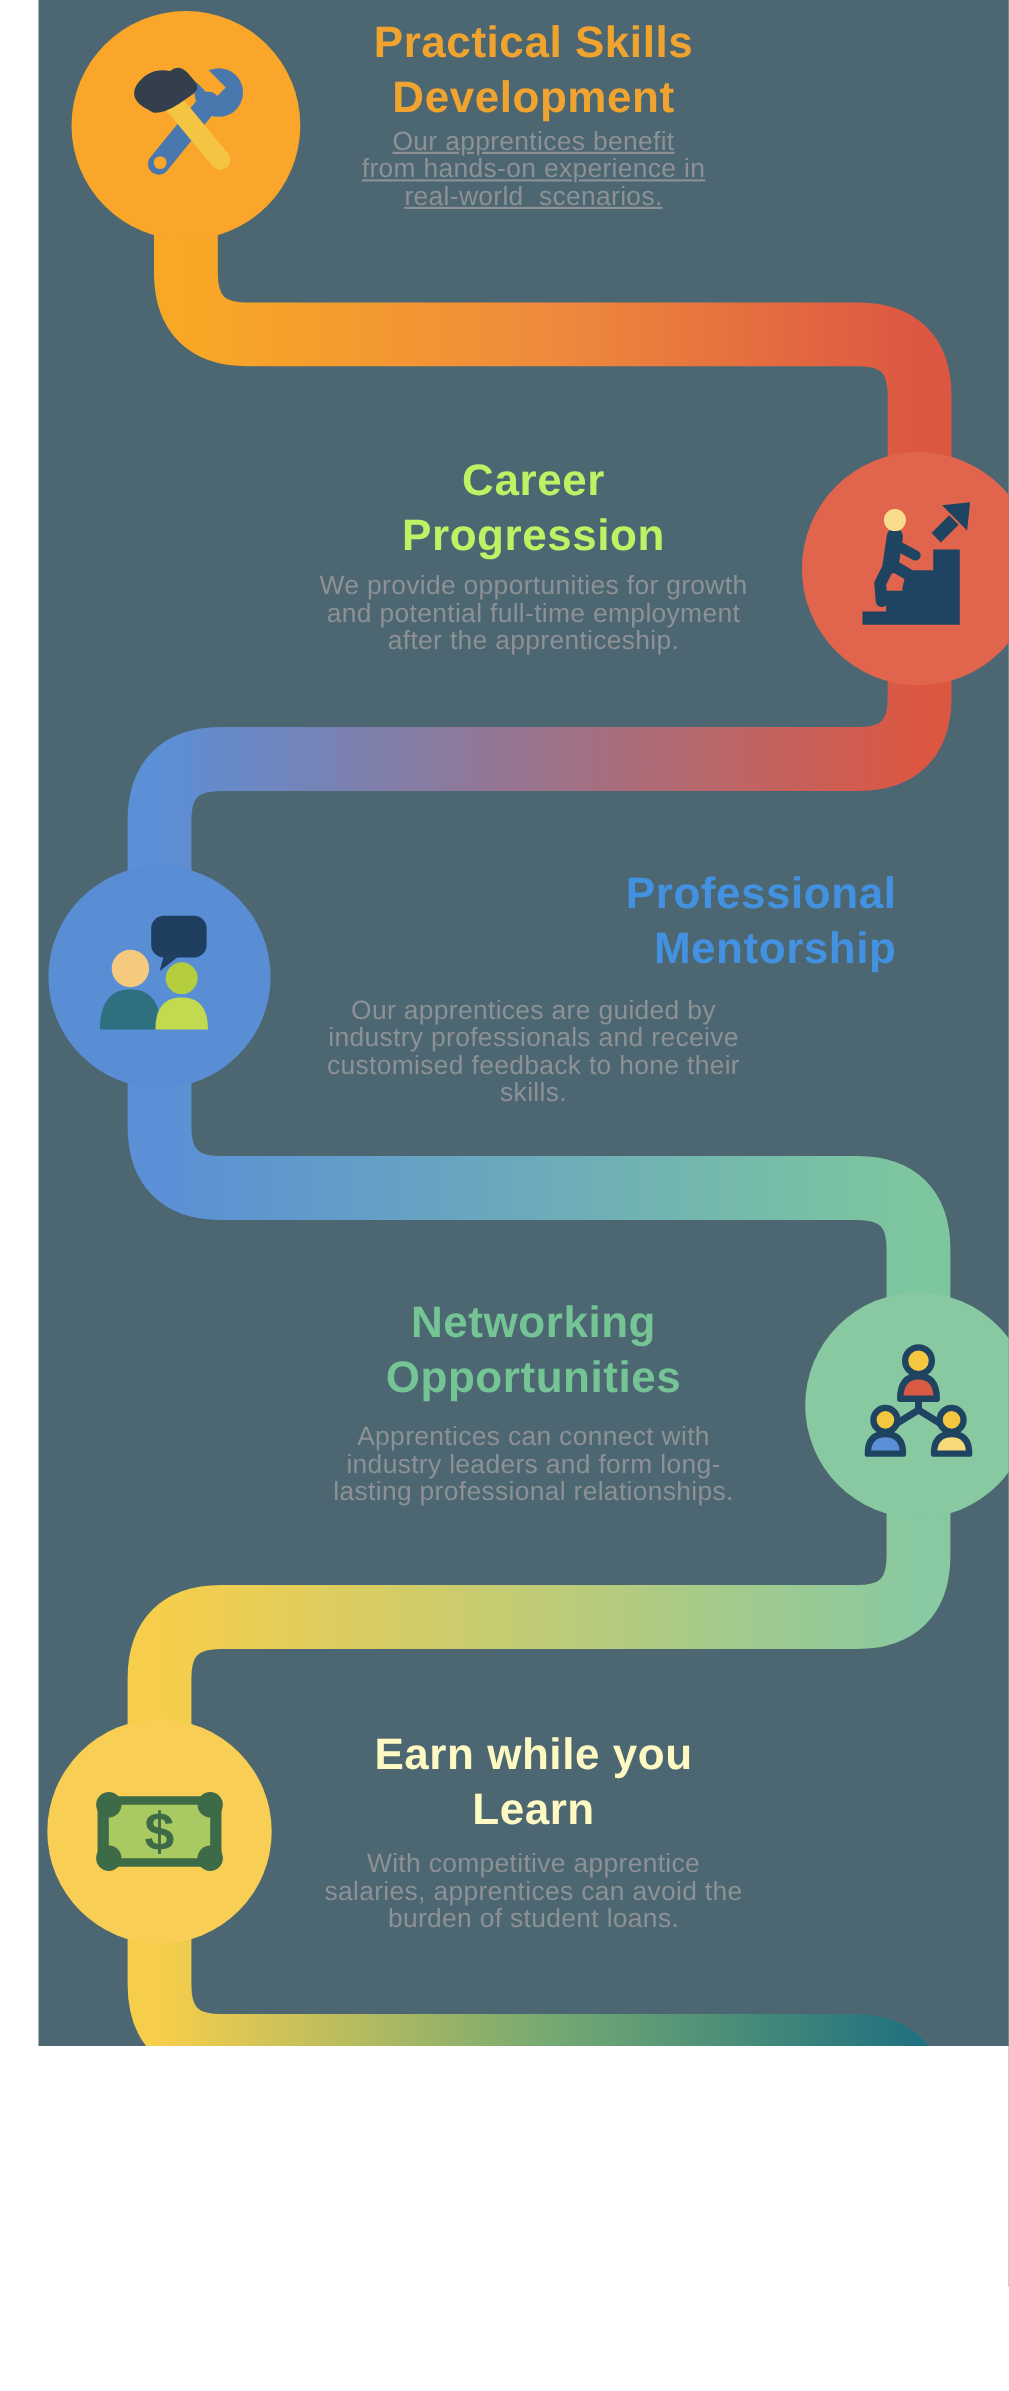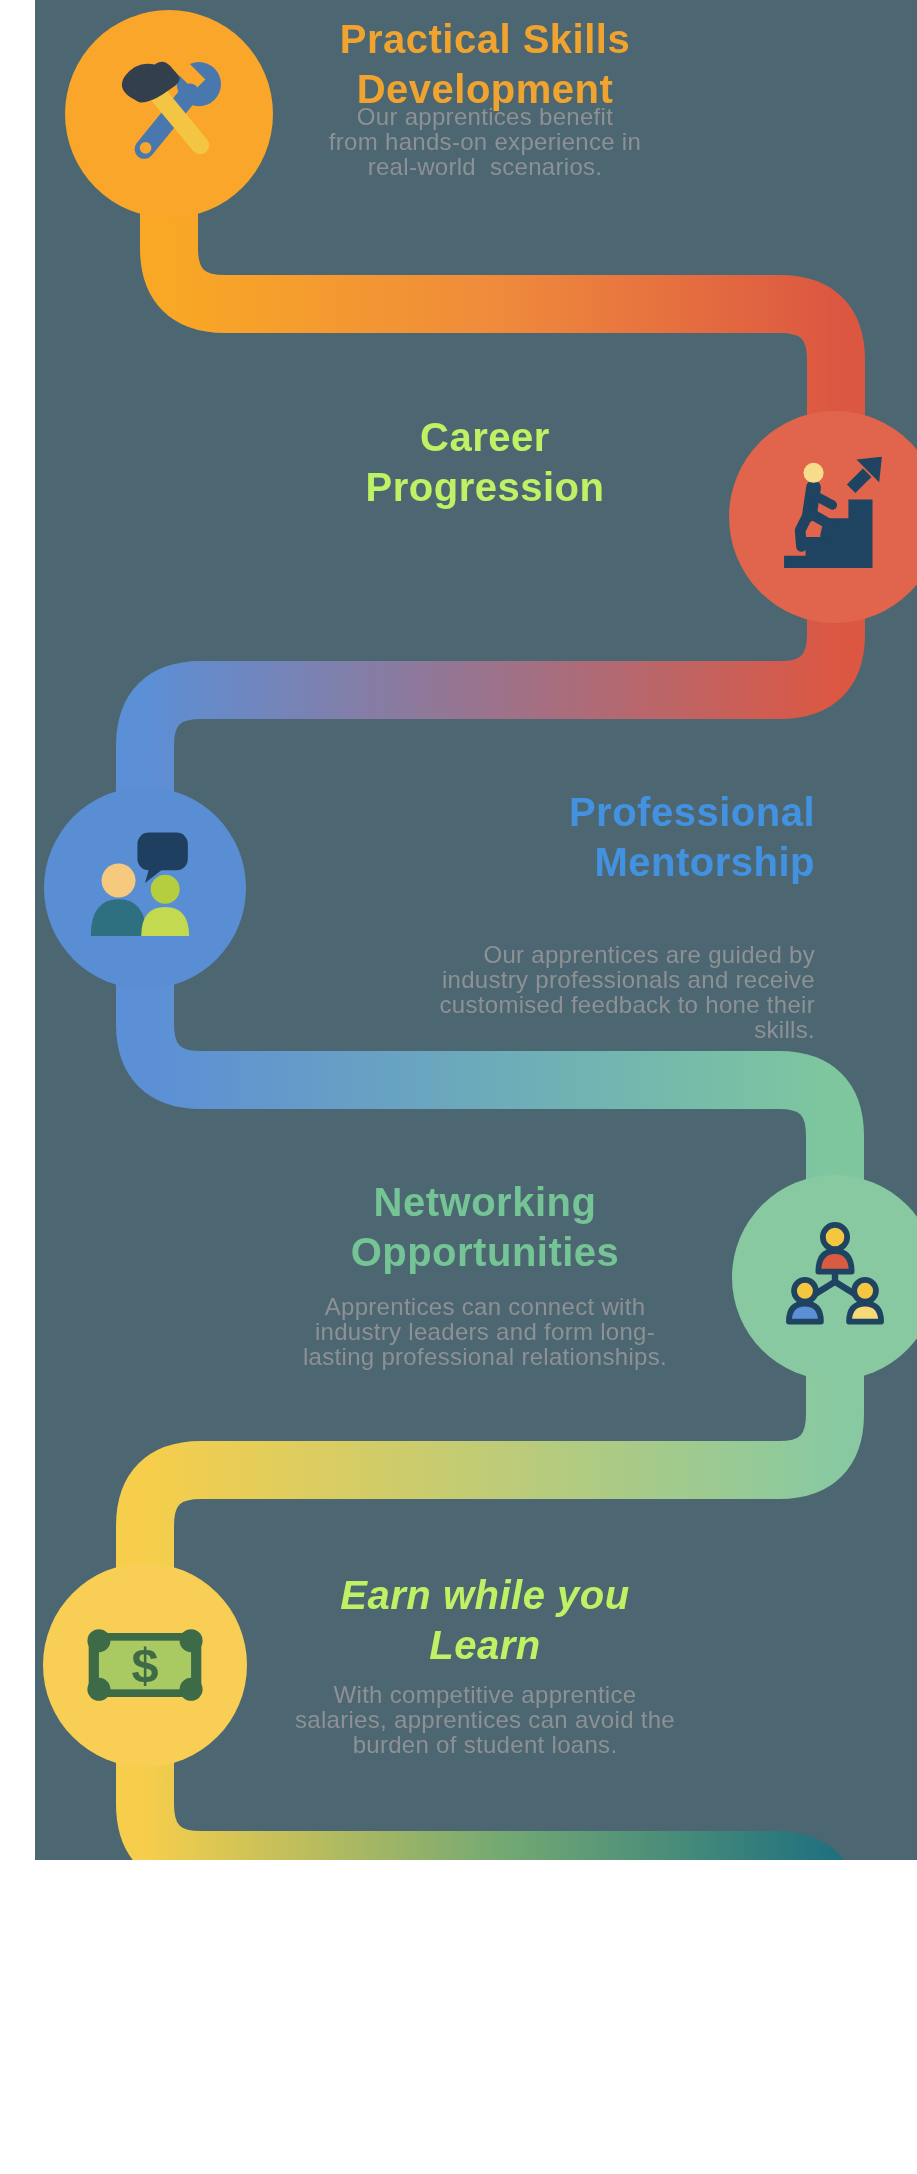--- a/index.html
+++ b/index.html
@@ -16,28 +16,28 @@
     position:absolute;left:120px;width:660px;
     text-align:center;white-space:pre-wrap;
   }
   .title{
     font-weight:bold;font-size:40px;line-height:50px;letter-spacing:0.5px;
   }
   .desc{
     font-size:24px;line-height:25px;color:#8D9195;letter-spacing:0.3px;
   }
   .t1{top:14px;color:#F0A42F;}
-  .d1{top:104px;}
+  .d1{top:116px;text-decoration:underline;}
   .t2{top:412px;color:#bef264;}
   .d2{top:520px;}
   .t3{top:787px;color:#4392E2;text-align:right;}
-  .d3{top:942px;text-align:right;}
+  .d3{top:906px;}
   .t4{top:1177px;color:#74C495;}
   .d4{top:1294px;}
-  .t5{top:1570px;color:#bef264;font-style:italic;}
+  .t5{top:1570px;color:#fef9c3;}
   .d5{top:1682px;}
   .t6{top:1959px;color:#1E7A8C;}
   .d6{top:2076px;}
   .circle{
     position:absolute;border-radius:50%;
     display:flex;align-items:center;justify-content:center;
   }
   .circle svg{display:block;}
   .c1{left:30px;top:10px;width:208px;height:208px;background:#F9A62B;}
   .c2{left:694px;top:411px;width:212px;height:212px;background:#E0654C;}
@@ -106,20 +106,23 @@
       <polygon points="66,7 85,5 83,24" fill="#1F4461"></polygon>
       <path d="M34 28 L31 48" stroke="#1F4461" stroke-width="11" stroke-linecap="round" fill="none"></path>
       <path d="M33 33 L48 41" stroke="#1F4461" stroke-width="7" stroke-linecap="round" fill="none"></path>
       <path d="M31 46 L24 60 L25 72" stroke="#1F4461" stroke-width="8" stroke-linecap="round" stroke-linejoin="round" fill="none"></path>
       <path d="M33 48 L45 55 L43 64" stroke="#1F4461" stroke-width="8" stroke-linecap="round" stroke-linejoin="round" fill="none"></path>
       <circle cx="34" cy="17" r="7.5" fill="#F7DC8C"></circle>
     </svg>
   </div>
   <div class="txt title t2">Career
 Progression</div>
+  <div class="txt desc d2">We provide opportunities for growth
+and potential full-time employment
+after the apprenticeship.</div>
 
   <div class="circle c3">
     <svg width="126" height="126" viewBox="0 0 100 100">
       <rect x="44" y="6" width="40" height="30" rx="9" fill="#1E3F5F"></rect>
       <polygon points="54,32 68,32 50,46" fill="#1E3F5F"></polygon>
       <circle cx="29" cy="44" r="13.5" fill="#F5C97E"></circle>
       <path d="M7 88 Q7 59 29 59 Q51 59 51 88 Z" fill="#2E6F80"></path>
       <circle cx="66" cy="51" r="11.5" fill="#B5CE3E"></circle>
       <path d="M47 88 Q47 65 66 65 Q85 65 85 88 Z" fill="#C3D94F"></path>
     </svg>

